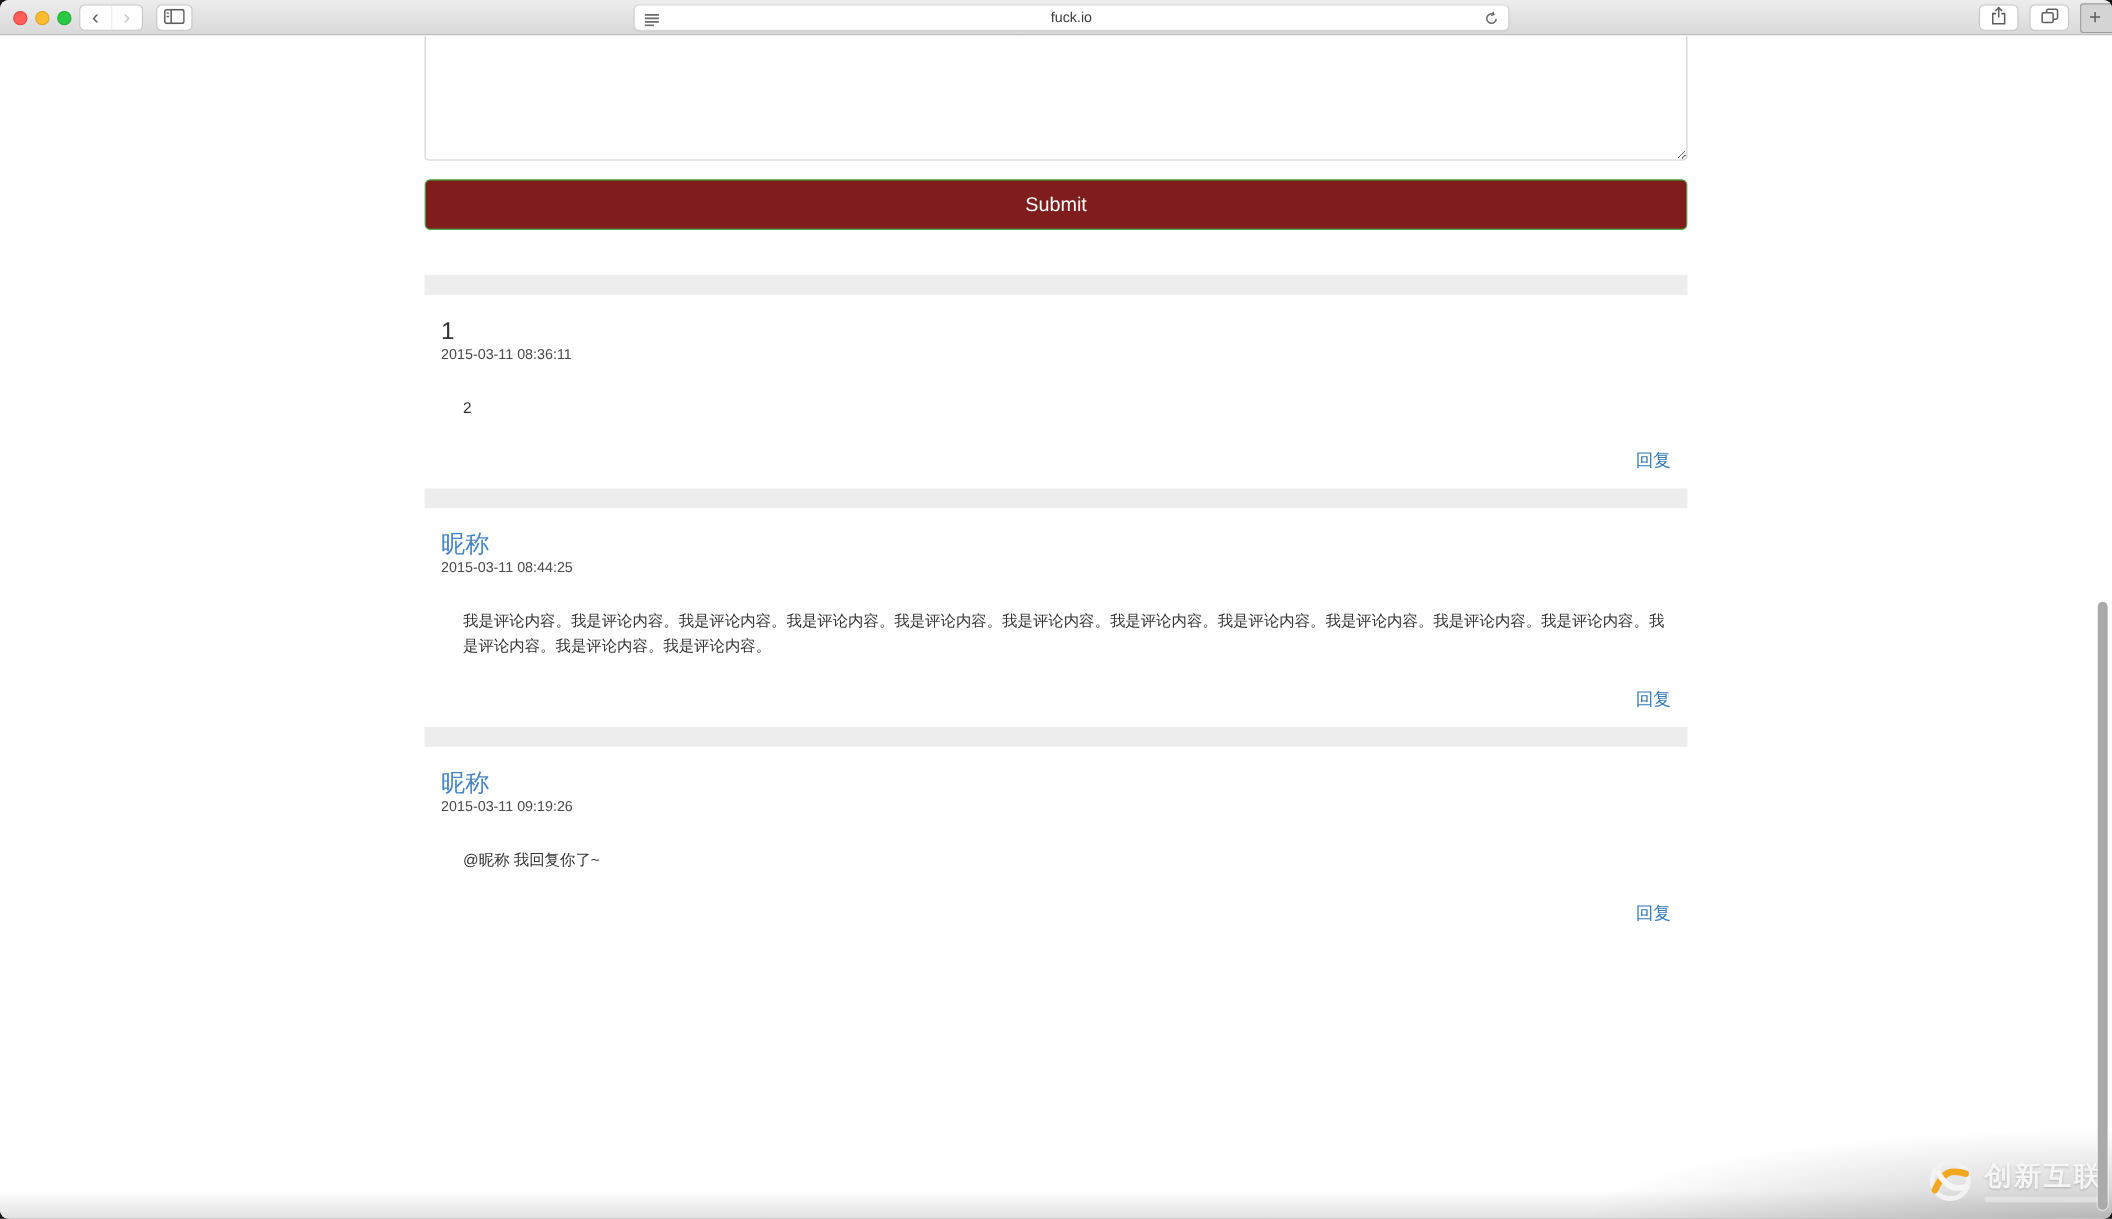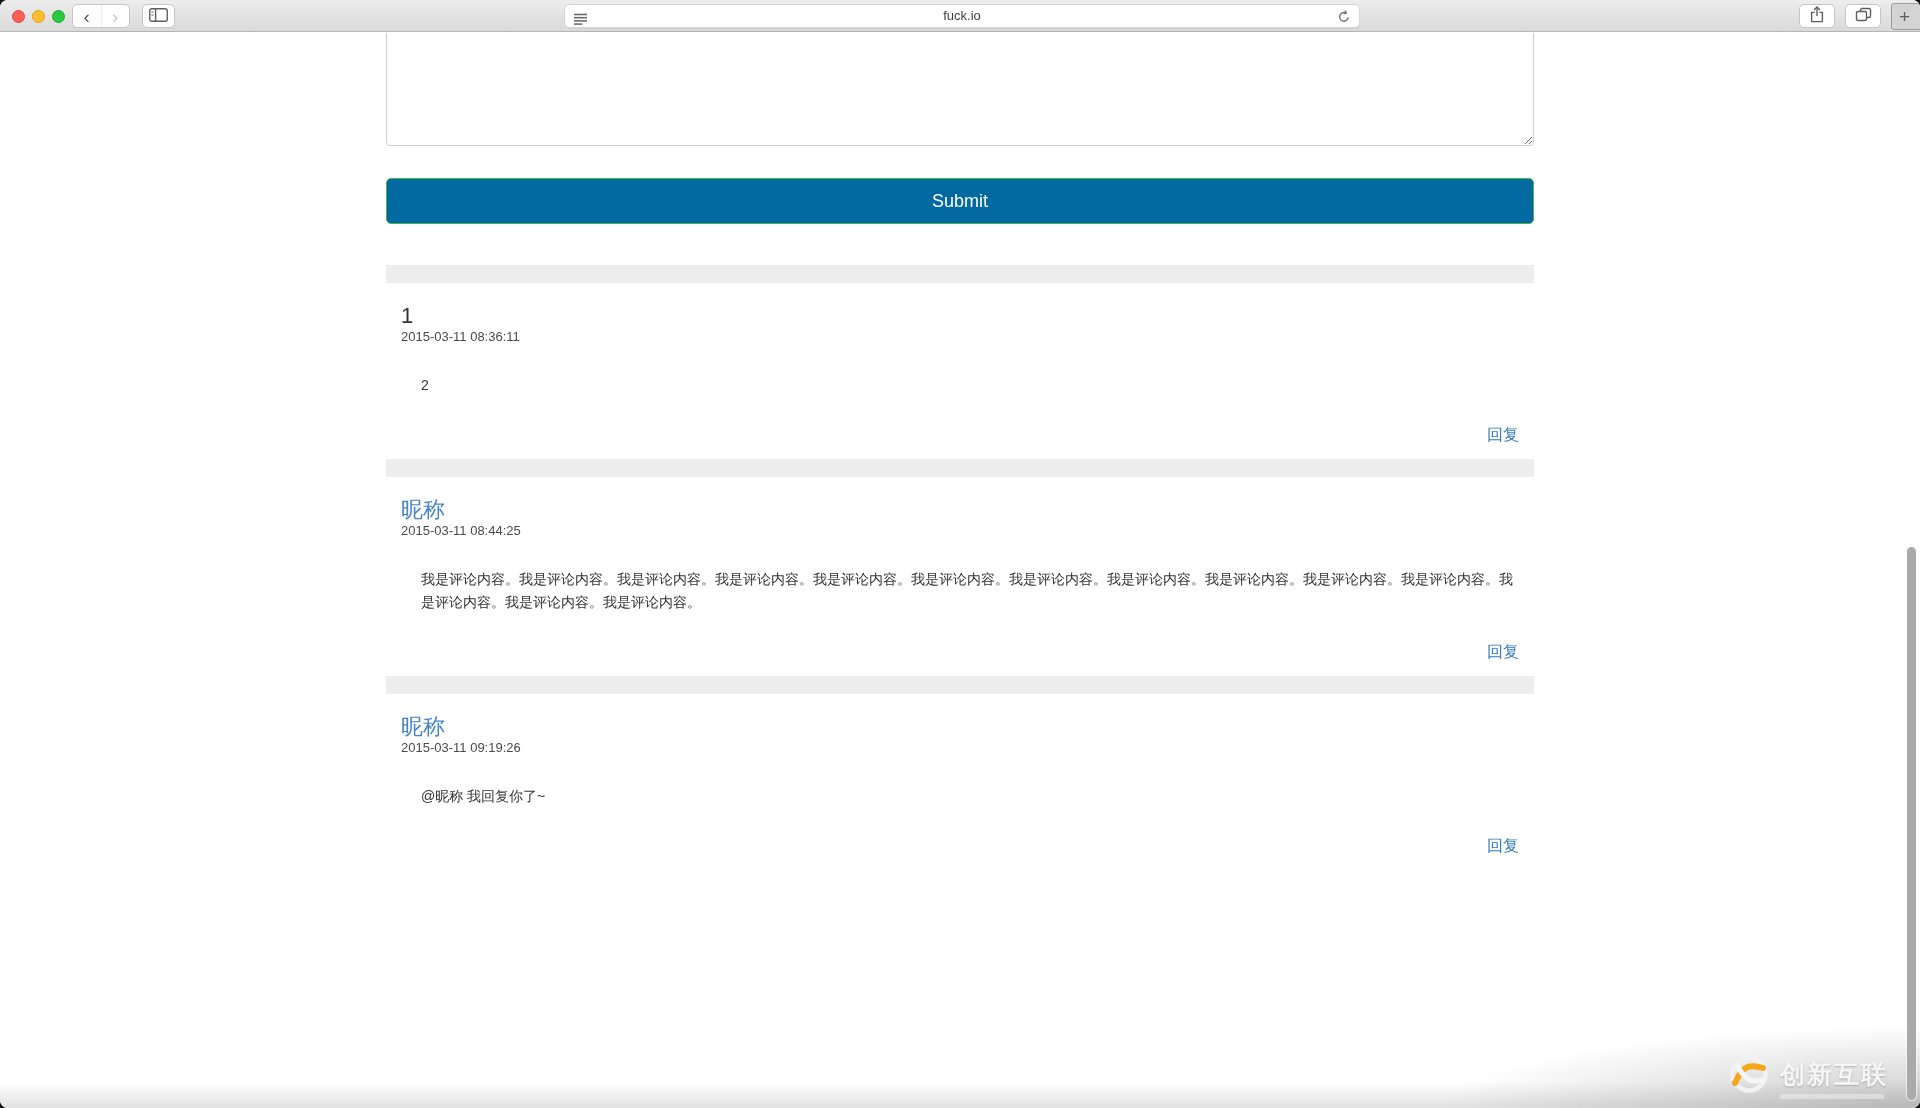--- a/index.html
+++ b/index.html
@@ -35,21 +35,21 @@
     padding:0; cursor:default;
   }
   .nav-group { left:72px; width:58px; padding:0; overflow:hidden; }
   .nav-half { flex:1; height:100%; display:flex; align-items:center; justify-content:center;
               font-size:19px; line-height:1; }
   .nav-half.back { color:#5a5a5a; }
   .nav-half.fwd  { color:#c9c9c9; border-left:1px solid #ededed; }
   .sidebar-btn { left:142px; width:33px; }
 
   .addr {
-    position:absolute; left:564px; top:4px; width:796px; height:24px;
+    position:absolute; left:576px; top:4px; width:796px; height:24px;
     background:#fff; border:1px solid #d5d5d5; border-radius:5px;
     box-shadow:0 1px 1px rgba(0,0,0,.04);
   }
   .addr .url {
     width:100%; text-align:center; line-height:22px;
     font-size:13px; color:#3f3f3f;
   }
   .addr .reader { position:absolute; left:9px; top:6px; }
   .addr .refresh { position:absolute; right:8px; top:5px; }
 
@@ -70,22 +70,22 @@
   .container { width:1148px; margin:0 auto; }
 
   .comment-box {
     display:block; width:100%; height:119px; margin-top:-6px;
     border:1px solid #ccc; border-radius:4px;
     padding:8px 12px; font:14px "Liberation Sans","DejaVu Sans",sans-serif;
     color:#333; resize:both; outline:none;
     box-shadow:inset 0 1px 1px rgba(0,0,0,.06);
   }
   .submit-btn {
-    display:block; width:100%; height:46px; margin-top:32px;
-    background:#0369a1; border:1px solid #4cae4c; border-radius:5px;
+    display:block; width:100%; height:46px; margin-top:17px;
+    background:#7f1d1d; border:1px solid #4cae4c; border-radius:5px;
     color:#fff; font-size:18px; cursor:pointer;
     font-family:"Liberation Sans","DejaVu Sans",sans-serif;
   }
 
   .comments { margin-top:41px; }
   .panel { background:#fff; }
   .panel-heading { height:18px; background:#ededed; }
   .panel-body { padding:20px 15px 16px; }
   .author { font-size:22px; line-height:26px; color:#333; }
   a.author { color:#4585c4; text-decoration:none; }
@@ -106,22 +106,22 @@
     position:absolute; left:0; right:0; bottom:0; height:26px;
     background:linear-gradient(rgba(160,160,160,0), rgba(150,150,150,.28));
     pointer-events:none;
   }
   .corner-fade {
     position:absolute; right:0; bottom:0; width:470px; height:80px;
     background:radial-gradient(ellipse at 100% 100%, rgba(110,110,110,.38), rgba(110,110,110,0) 72%);
     pointer-events:none;
   }
   .watermark {
-    position:absolute; right:32px; bottom:9px;
-    display:flex; align-items:flex-end; gap:10px;
+    position:absolute; right:8px; bottom:9px;
+    display:flex; align-items:flex-start; gap:10px;
   }
   .wm-textcol { display:flex; flex-direction:column; }
   .wm-text {
     font-size:25px; font-weight:bold; letter-spacing:2px;
     color:#f6f6f6; text-shadow:0 1px 2px rgba(0,0,0,.22);
   }
   .wm-sub { height:5px; width:104px; margin-top:3px; border-radius:2px;
             background:rgba(255,255,255,.38); }
 
   .scroll-thumb {

